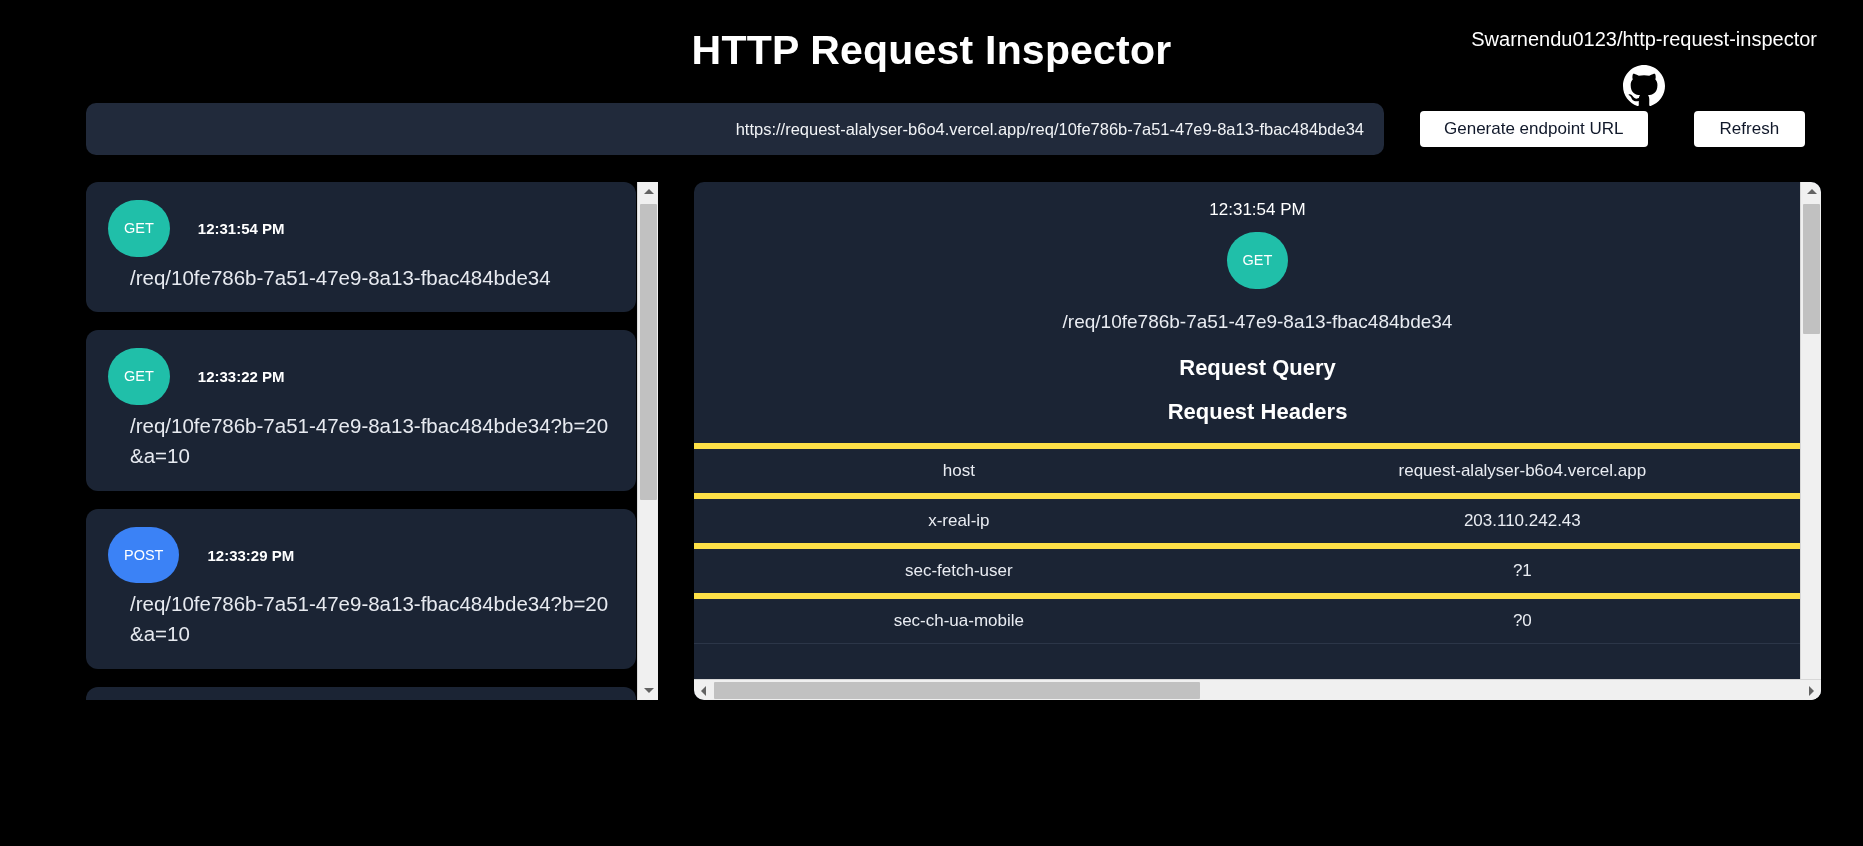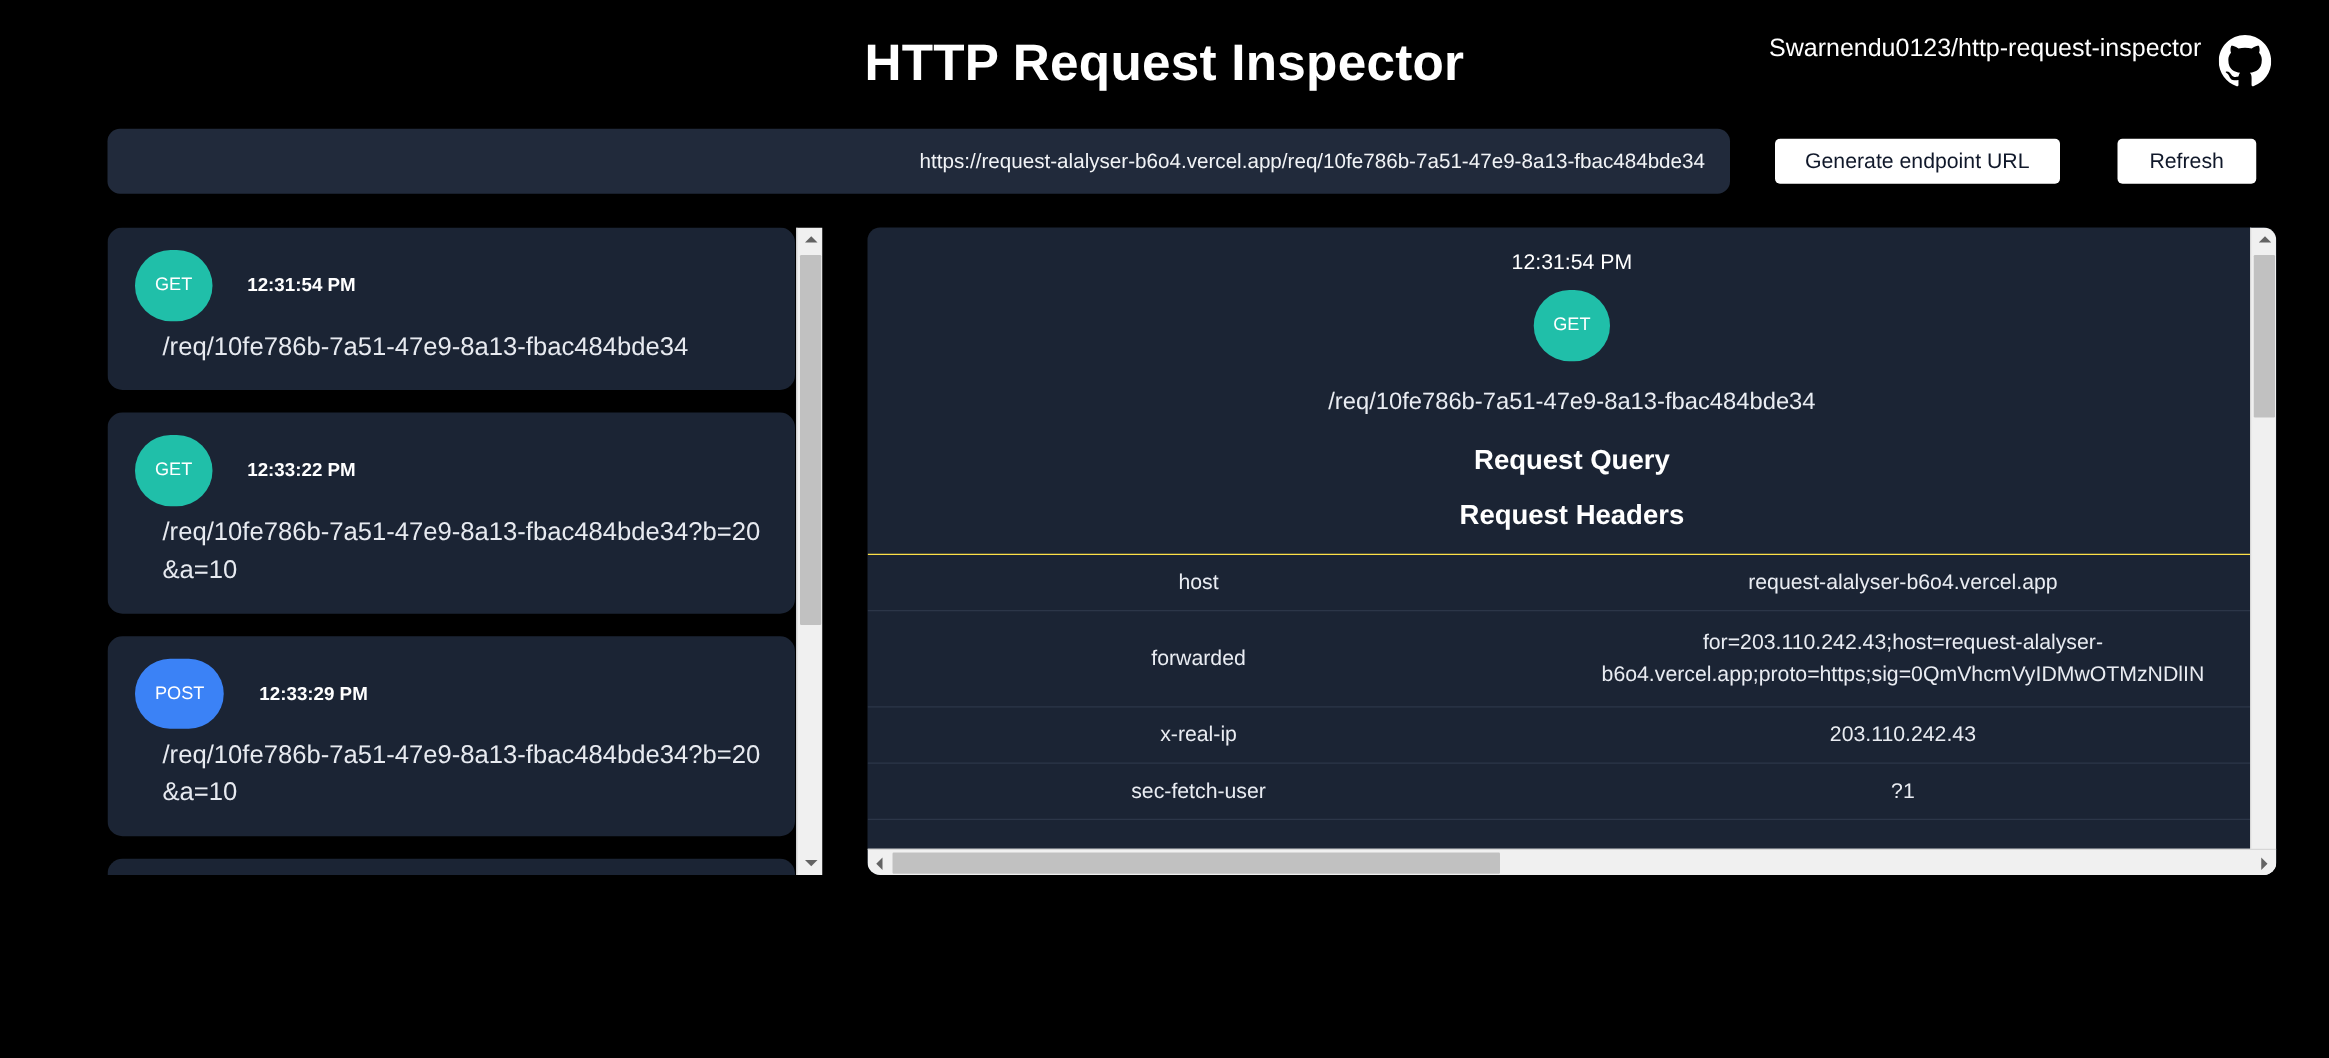--- a/index.html
+++ b/index.html
@@ -23,22 +23,24 @@
     color: #ffffff;
     font-size: 41px;
     font-weight: bold;
     letter-spacing: 0.2px;
   }
   .repo-link {
     position: absolute;
     right: 46px;
     top: 28px;
     display: flex;
+    align-items: center;
     gap: 14px;
     text-decoration: none;
+    flex-direction: column;
   }
   .repo-name {
     color: #ffffff;
     font-size: 20px;
     font-weight: 400;
   }
   .gh-icon { display: block; width: 42px; height: 42px; }
 
   
   .toolbar {
@@ -173,21 +175,21 @@
     width: 100%;
     border-collapse: collapse;
     table-layout: fixed;
     margin-top: 4px;
   }
   .hdr-table td {
     color: #e9ecf2;
     font-size: 17px;
     padding: 12px 4px;
     text-align: center;
-    border-top: 1px solid #fde047;
+    border-top: 6px solid #fde047;
     border-bottom: 1px solid #2c3648;
     vertical-align: middle;
   }
   .hdr-key { width: 47%; }
   .hdr-val { width: 53%; }
   .hdr-val.wrap2 { line-height: 1.55; }
 
   
   .vbar {
     position: absolute;
@@ -341,24 +343,20 @@
       <div class="d-section">Request Query</div>
       <div class="d-section">Request Headers</div>
 
       <table class="hdr-table">
         <tbody>
           <tr>
             <td class="hdr-key">host</td>
             <td class="hdr-val">request-alalyser-b6o4.vercel.app</td>
           </tr>
           <tr>
-            <td class="hdr-key">forwarded</td>
-            <td class="hdr-val wrap2">for=203.110.242.43;host=request-alalyser-b6o4.vercel.app;proto=https;sig=0QmVhcmVyIDMwOTMzNDlIN</td>
-          </tr>
-          <tr>
             <td class="hdr-key">x-real-ip</td>
             <td class="hdr-val">203.110.242.43</td>
           </tr>
           <tr>
             <td class="hdr-key">sec-fetch-user</td>
             <td class="hdr-val">?1</td>
           </tr>
           <tr>
             <td class="hdr-key">sec-ch-ua-mobile</td>
             <td class="hdr-val">?0</td>

